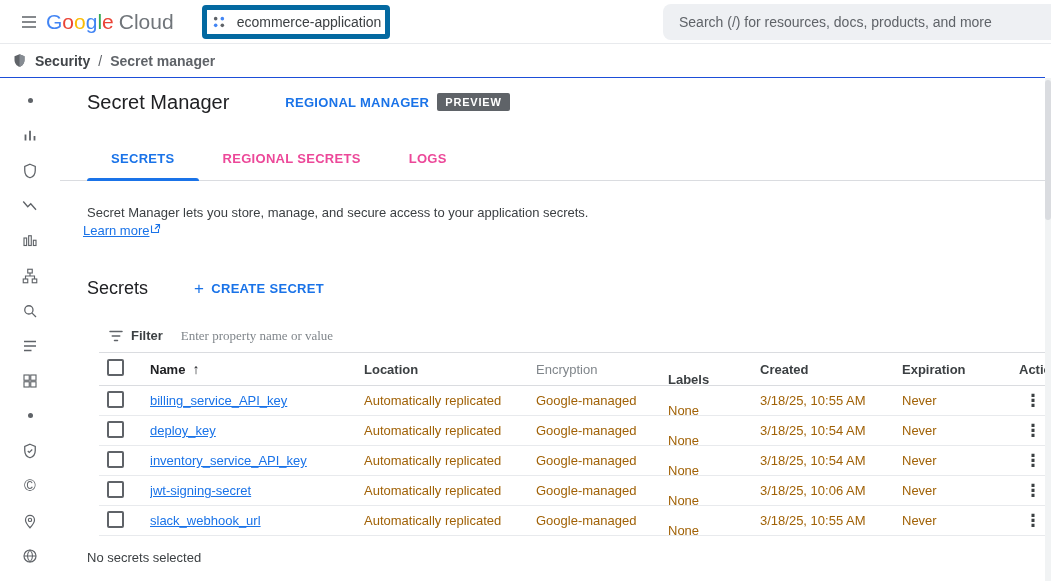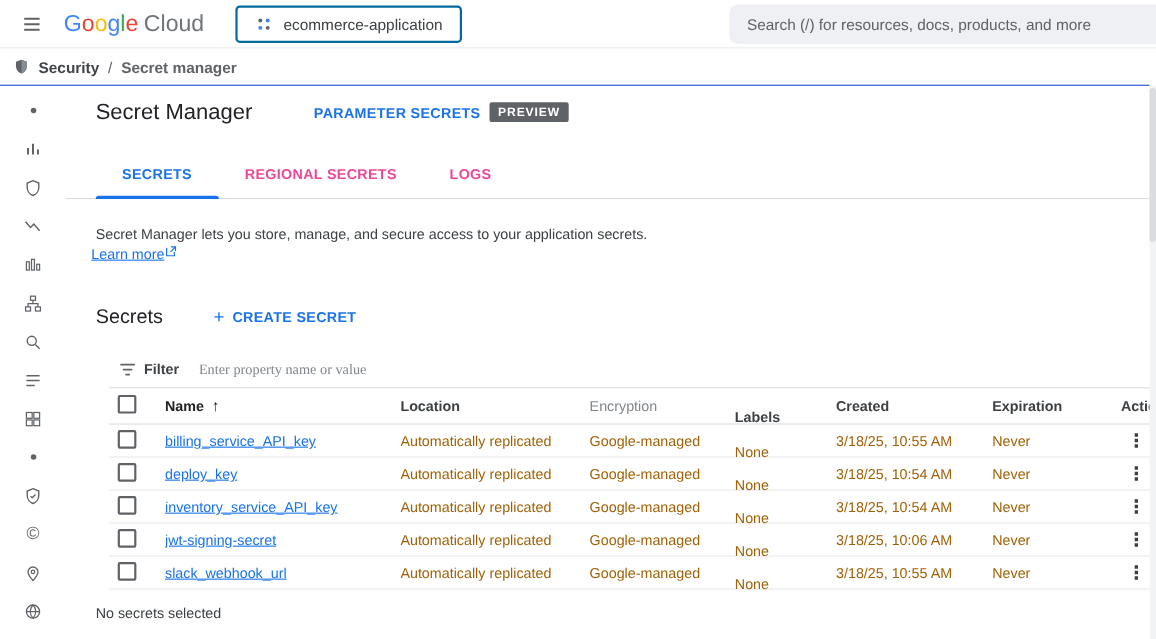--- a/index.html
+++ b/index.html
@@ -8,24 +8,24 @@
     width:1051px; height:581px; overflow:hidden; position:relative;
     background:#fff; color:#202124;
     font-family:"Liberation Sans","DejaVu Sans",sans-serif;
     font-size:13px;
   }
   button { font-family:inherit; }
 
   
   .topbar { height:44px; display:flex; align-items:center; padding-left:12px; border-bottom:1px solid #e8eaed; }
   .hamburger { width:34px; height:34px; border:none; background:none; display:flex; align-items:center; justify-content:center; cursor:pointer; padding:0; }
-  .logo { display:flex; align-items:baseline; margin-left:12px; font-size:21px; cursor:pointer; text-decoration:none; }
+  .logo { display:flex; align-items:baseline; margin-left:0; font-size:21px; cursor:pointer; text-decoration:none; }
   .logo .cloud { color:#70757a; margin-left:5px; }
-  .project-btn { margin-left:28px; height:34px; border:2px solid #0369a1; background:#fff; border-radius:4px;
-    display:flex; align-items:center; gap:10px; padding:0 16px; font-size:14px; color:#3c4043; cursor:pointer; }
+  .project-btn { margin-left:28px; height:34px; border:5px solid #0369a1; background:#fff; border-radius:4px;
+    display:flex; align-items:center; gap:10px; padding:0 4px; font-size:14px; color:#3c4043; cursor:pointer; }
   .search { margin-left:auto; width:388px; height:36px; }
   .search input { width:100%; height:100%; border:none; outline:none; background:#eef0f3; border-radius:8px 0 0 8px;
     padding:0 16px; font-size:14px; font-family:inherit; color:#202124; }
   .search input::placeholder { color:#5f6368; }
 
   
   .breadcrumb { height:34px; display:flex; align-items:center; gap:8px; padding-left:12px;
     border-bottom:1px solid #1d4ed8; margin-right:6px; }
   .bc-section { font-size:14px; font-weight:bold; color:#414549; text-decoration:none; cursor:pointer; }
   .bc-sep { font-size:14px; color:#5f6368; }
@@ -216,21 +216,21 @@
           <circle cx="12" cy="12" r="8" stroke="#5f6368" stroke-width="1.6" fill="none"></circle>
           <path d="M4 12h16M12 4c-4.5 4.8-4.5 11.2 0 16 4.5-4.8 4.5-11.2 0-16z" stroke="#5f6368" stroke-width="1.4" fill="none"></path>
         </svg>
       </button>
   </nav>
 
   <div class="content">
 
     <div class="title-row">
       <h1 class="page-title">Secret Manager</h1>
-      <a class="pm-link">PARAMETER SECRETS</a>
+      <a class="pm-link">REGIONAL MANAGER</a>
       <span class="preview-badge">PREVIEW</span>
     </div>
 
     <div class="tabs">
       <button class="tab active">SECRETS</button>
       <button class="tab">REGIONAL SECRETS</button>
       <button class="tab">LOGS</button>
     </div>
 
     <div class="desc">Secret Manager lets you store, manage, and secure access to your application secrets.</div>

